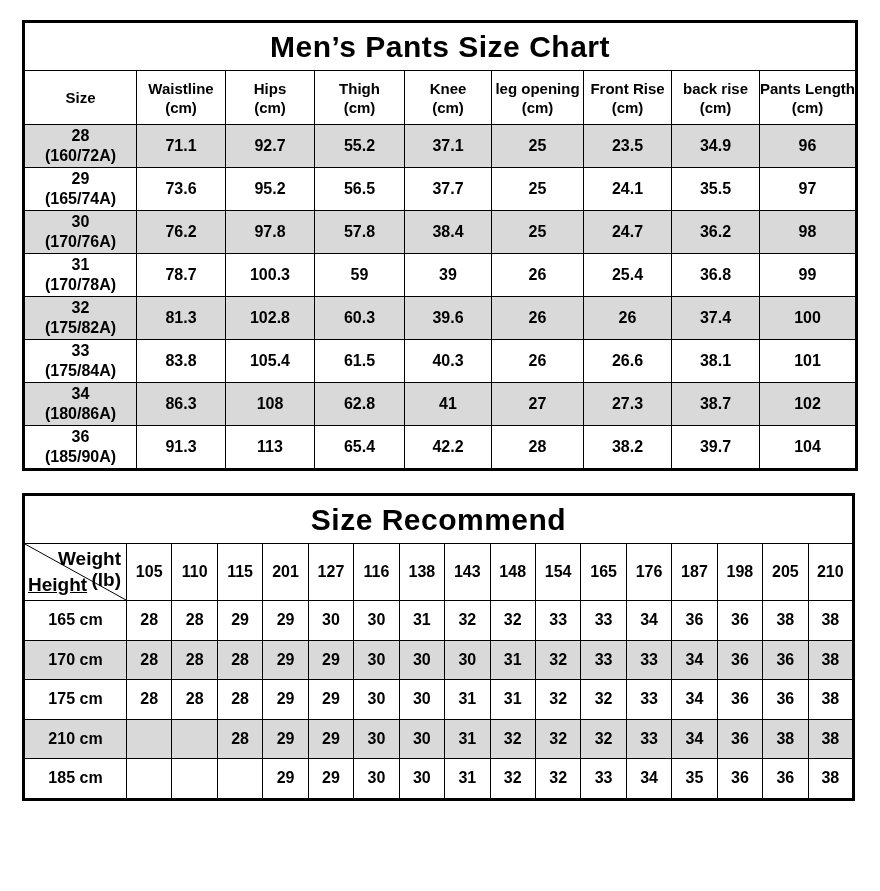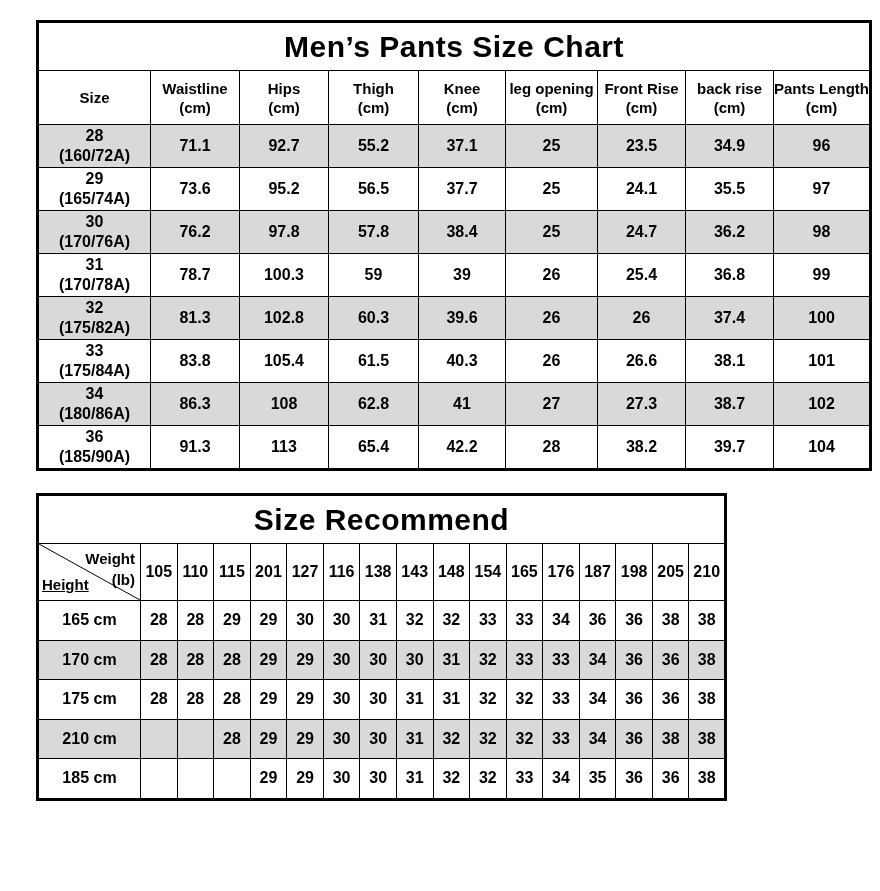--- a/index.html
+++ b/index.html
@@ -1,43 +1,43 @@
 <!DOCTYPE html>
 <html style="--shade: #d9d9d9;"><head>
 <meta charset="utf-8">
 <style>
   html,body{margin:0;padding:0;}
   body{
     width:880px;height:891px;background:#ffffff;color:#000000;
     font-family:"Liberation Sans",sans-serif;font-weight:bold;
   }
-  .page{padding:20px 0 0 36px;border-radius:8px;}
+  .page{padding:20px 0 0 22px;border-radius:8px;}
   table.chart{
-    border-collapse:collapse;table-layout:fixed;width:691px;
+    border-collapse:collapse;table-layout:fixed;width:833px;
     border:3px solid #000;
   }
   table.chart th,table.chart td{
     border:1.5px solid #000;padding:0;text-align:center;vertical-align:middle;
     font-weight:bold;color:#000;background:#ffffff;overflow:hidden;
   }
   .title-cell{
     background:var(--shade,#d9d9d9);font-size:30px;height:47px;letter-spacing:0.5px;
   }
   tr.shaded td{background:var(--shade,#d9d9d9);}
   
   #table-size-chart .head-row th{height:53px;font-size:15px;line-height:19px;background:#fff;}
   #table-size-chart tbody td{height:42px;font-size:16px;}
   #table-size-chart td.rowhead div{line-height:20px;font-size:16px;}
   
   #table-recommend{margin-top:22px;}
   #table-recommend .head-row th{height:56px;font-size:16px;}
   #table-recommend tbody td{height:38.5px;font-size:16px;}
   .corner{position:relative;background:#fff;}
   .corner svg{position:absolute;left:0;top:0;width:100%;height:100%;display:block;}
-  .corner span{position:absolute;font-size:15px;line-height:17px;}
+  .corner span{position:absolute;font-size:19px;line-height:17px;}
   .corner .w-label{top:6px;right:5px;}
   .corner .w-unit{top:27px;right:5px;text-align:center;}
   .corner .h-label{bottom:7px;left:3px;text-decoration:underline;}
 </style>
 </head>
 <body>
 
 <div class="page">
 
   <table class="chart" id="table-size-chart">

